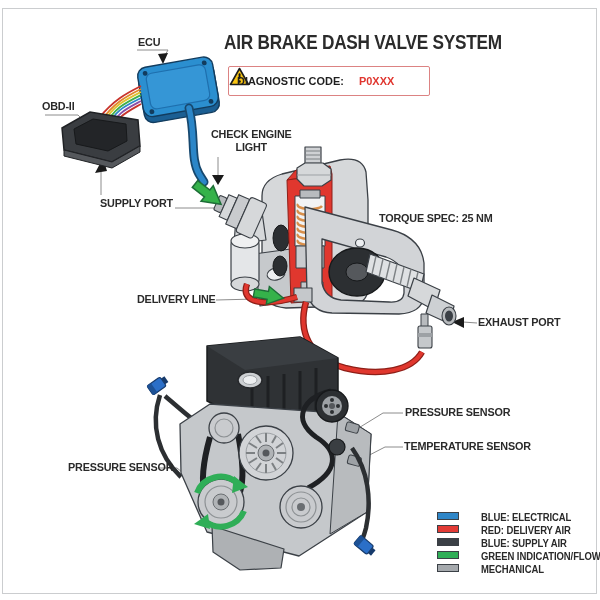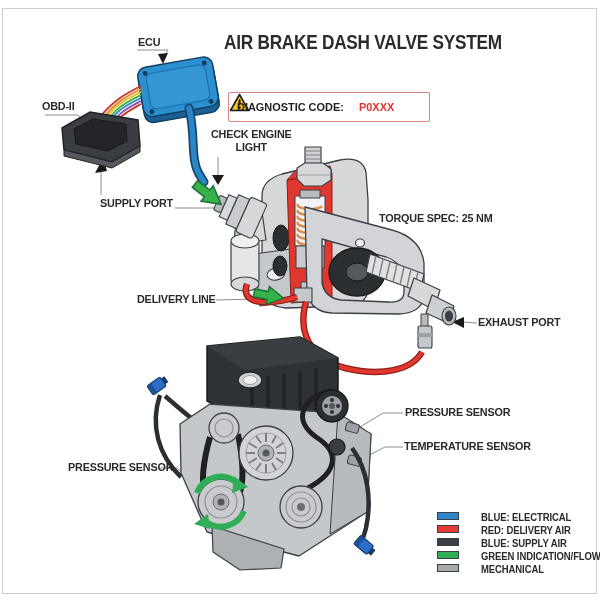--- a/index.html
+++ b/index.html
@@ -9,21 +9,21 @@
   .lbl{position:absolute;font-size:11.5px;font-weight:700;color:#2a2a2a;
        letter-spacing:-0.2px;white-space:nowrap;z-index:5;
        transform:scaleX(0.94);transform-origin:left top;line-height:1.15;}
   .lbl.center{text-align:center;}
   .title{position:absolute;left:224px;top:30px;font-size:21px;font-weight:700;
          color:#2b2b2b;letter-spacing:-0.3px;white-space:nowrap;z-index:5;
          transform:scaleX(0.82);transform-origin:left top;}
   .diag{position:absolute;left:228px;top:66px;width:202px;height:30px;
         border:1.6px solid #dc8383;border-radius:2px;background:#fff;
         display:flex;align-items:center;gap:7px;padding-left:8px;
-        box-sizing:border-box;z-index:5;margin-top:26px;}
+        box-sizing:border-box;z-index:5;}
   .diag .txt{font-size:11.5px;font-weight:700;color:#1f1f1f;white-space:nowrap;
              transform:scaleX(0.95);transform-origin:left center;}
   .diag .code{color:#e0362f;margin-left:3px;}
   .legend{position:absolute;left:437px;top:512px;display:flex;
           flex-direction:column;gap:4px;z-index:5;}
   .legend-row{display:flex;gap:22px;height:9px;}
   .swatch{width:22px;height:8px;border:1.3px solid #3b4046;box-sizing:border-box;flex:none;}
   .legend-label{font-size:10px;font-weight:700;color:#2a2a2a;white-space:nowrap;
                 letter-spacing:-0.1px;transform:scaleX(0.95);transform-origin:left center;}
 </style>

